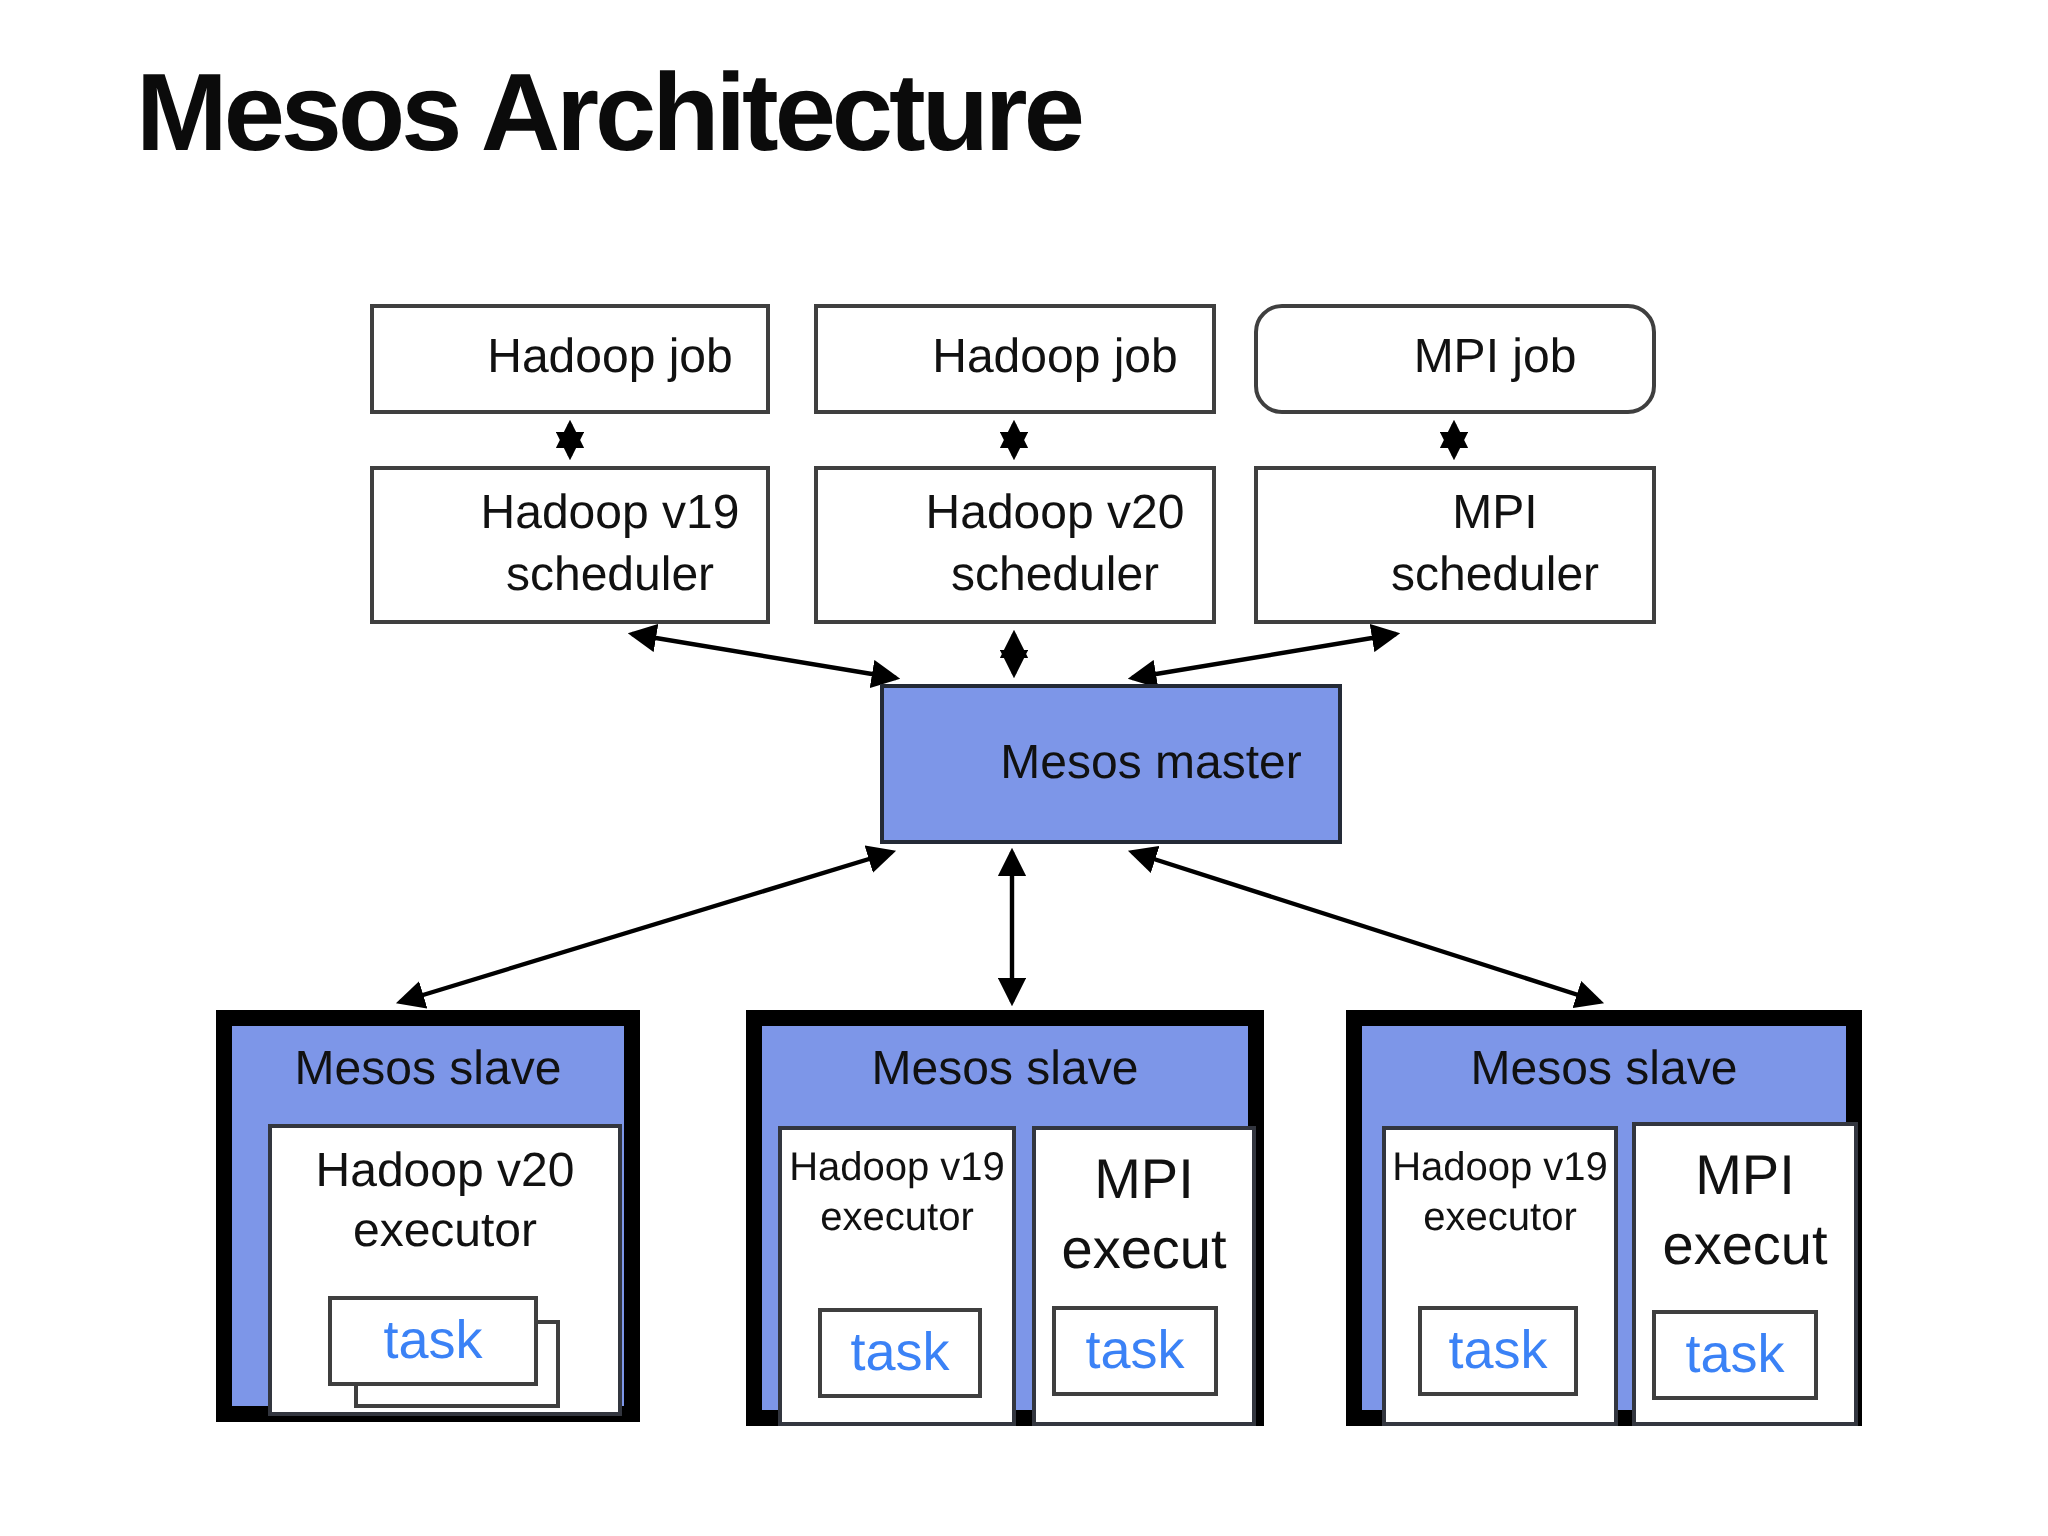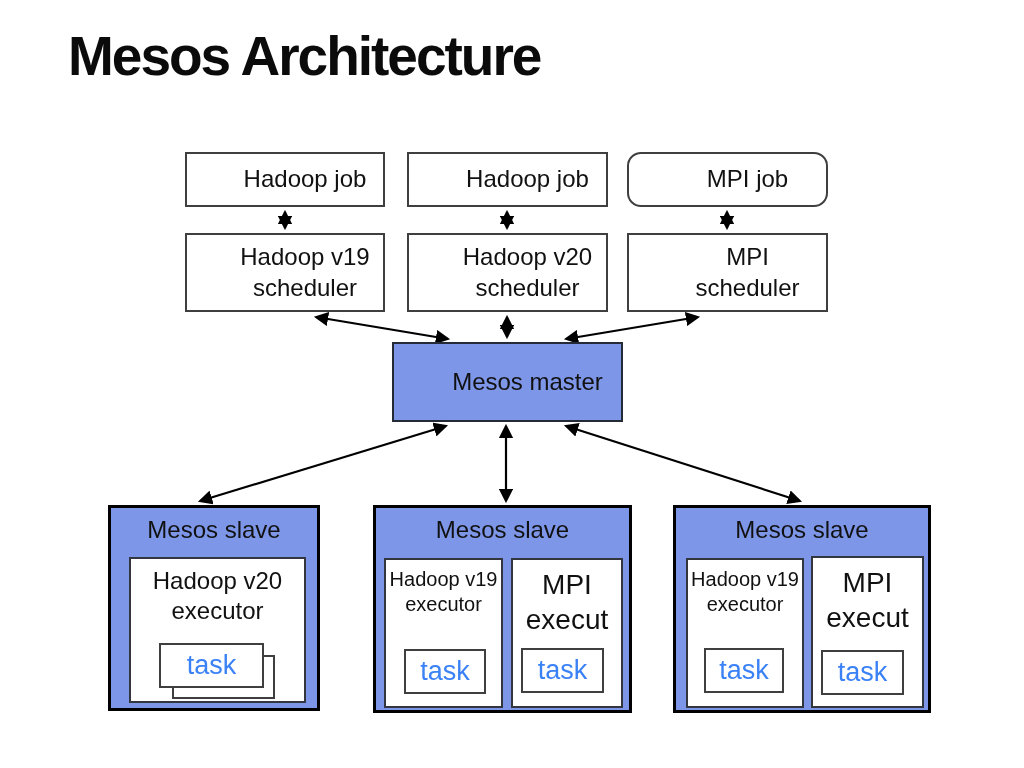--- a/index.html
+++ b/index.html
@@ -48,26 +48,27 @@
     color: #111111;
     padding-left: 40px;
   }
   .wbox {
     background: #ffffff;
     border: 2px solid #3f3f3f;
   }
   .bluebox {
     background: #7d96e8;
     border: 2px solid #242a36;
+    margin-left: 48px;
   }
 
   .slave {
     position: absolute;
     background: #7d96e8;
-    border: 3px solid #000000;
+    border: 8px solid #000000;
   }
   .slave-label {
     position: absolute;
     top: 8px;
     left: 0;
     width: 100%;
     text-align: center;
     font-size: 24px;
     color: #111111;
   }

